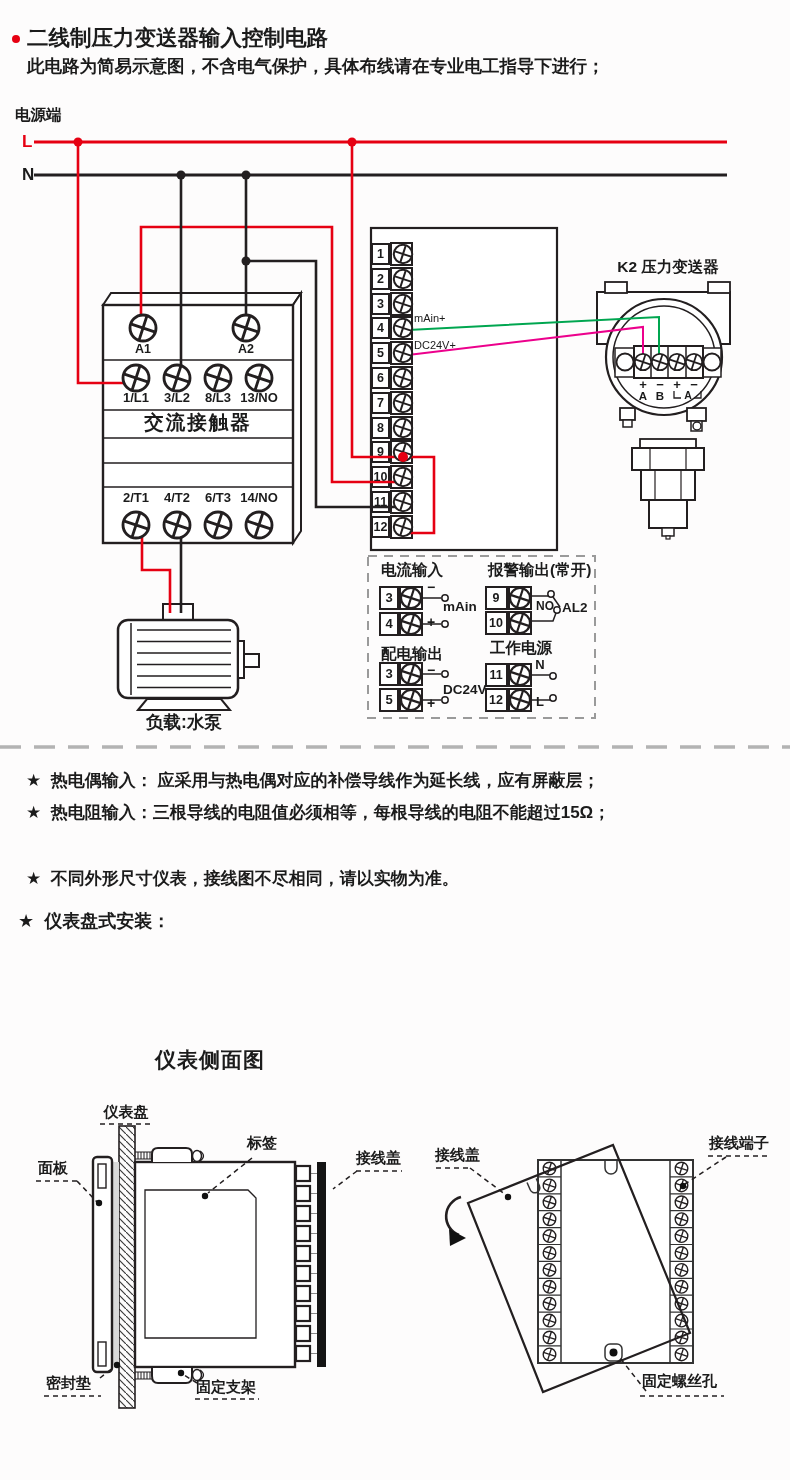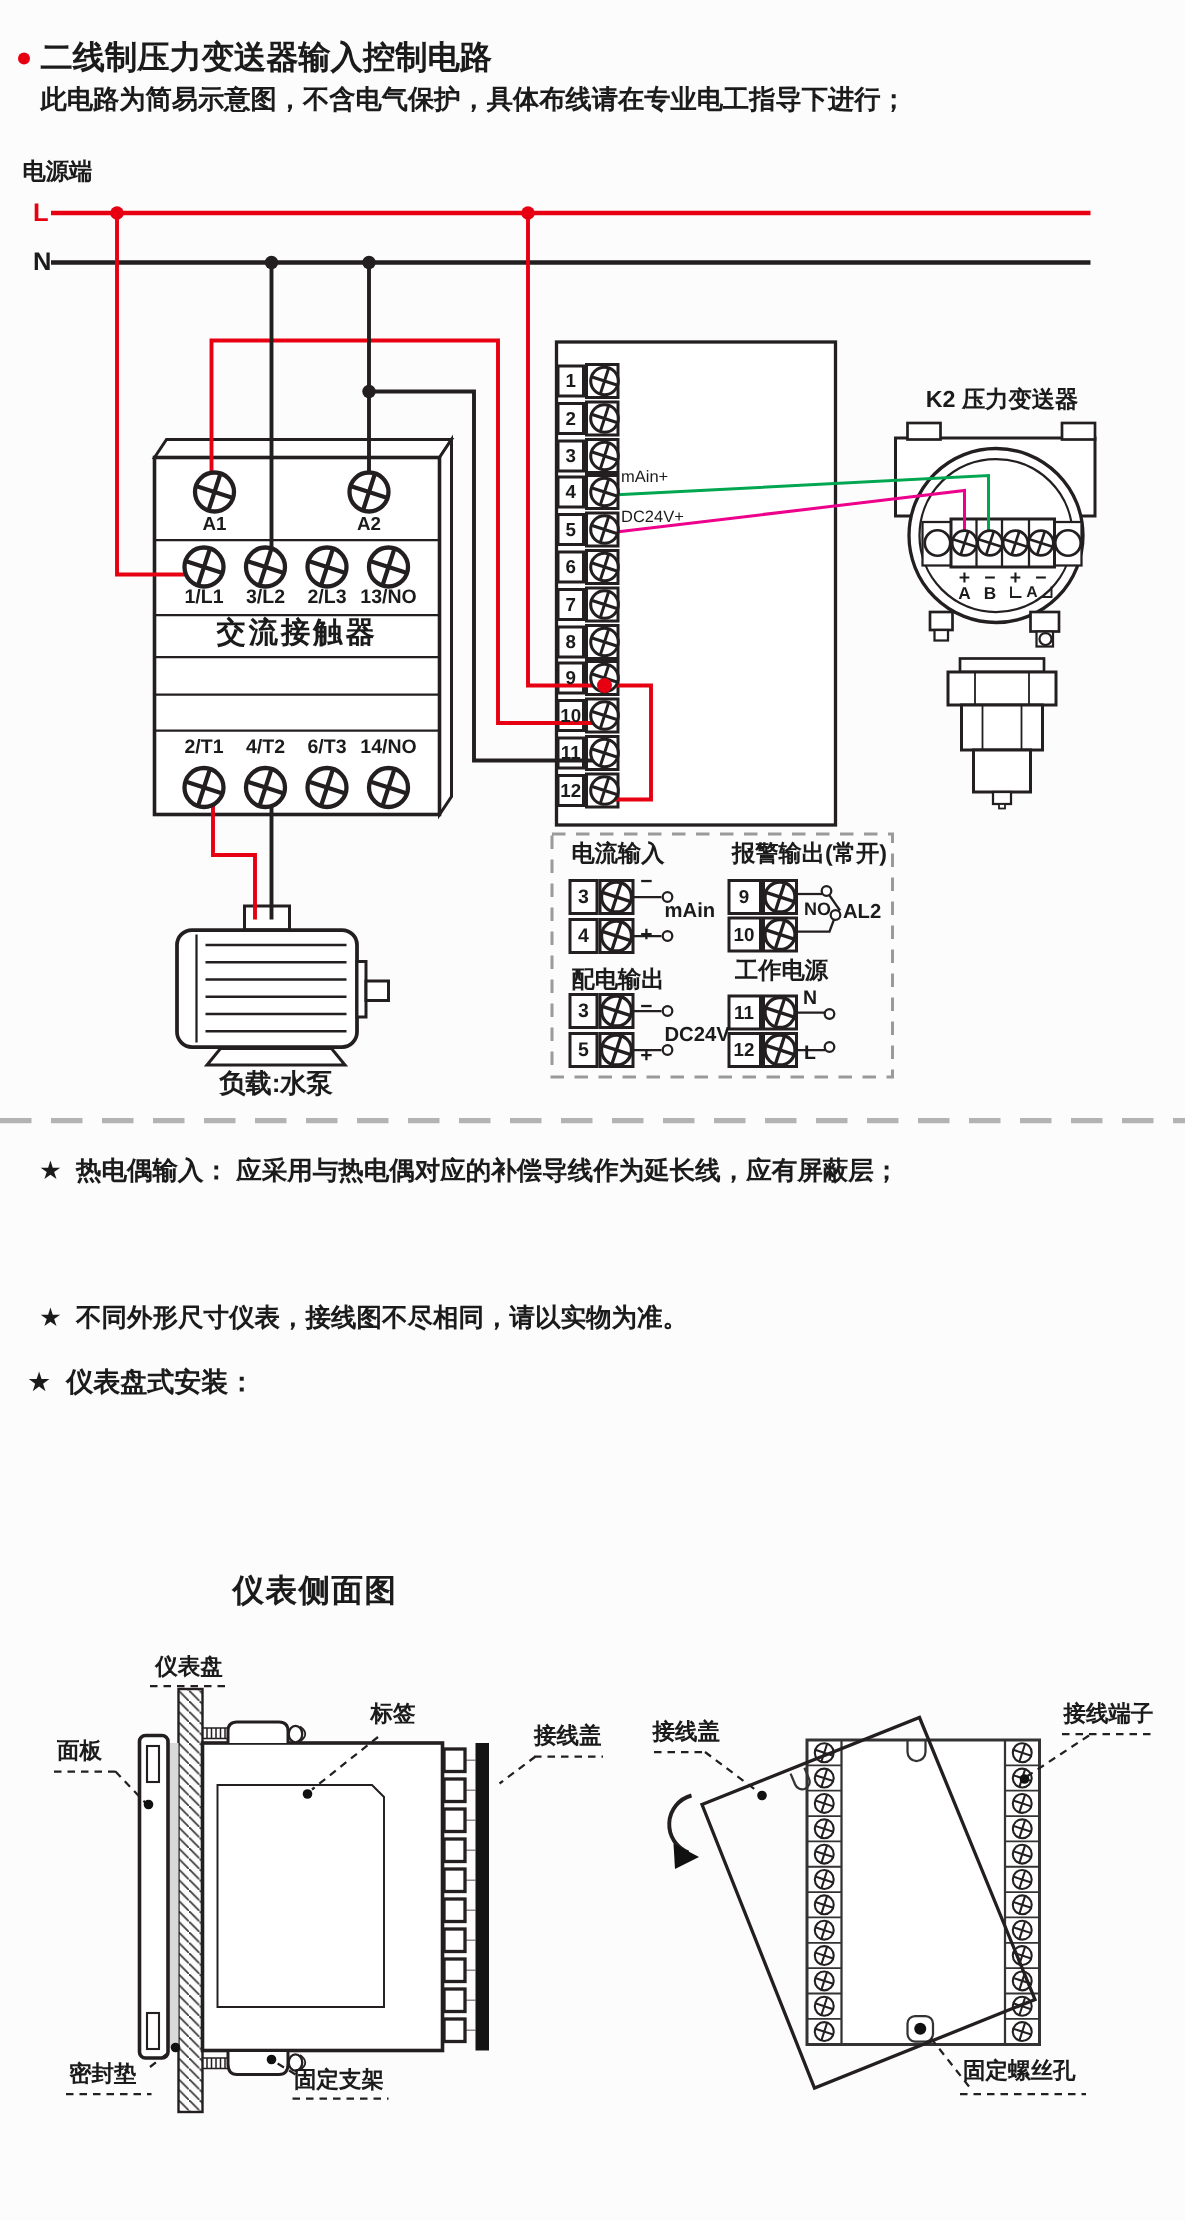--- a/index.html
+++ b/index.html
@@ -328,21 +328,21 @@
 <div class="t" style="left:27px;top:26px;font-size:21.5px">二线制压力变送器输入控制电路</div>
 
 <div class="t" style="left:15px;top:106px;font-size:15.5px">电源端</div>
 <div class="t red" style="left:22px;top:132px;font-size:17px">L</div>
 <div class="t" style="left:22px;top:165px;font-size:17px">N</div>
 
 <div class="t c" style="left:143px;top:342px;font-size:12.5px">A1</div>
 <div class="t c" style="left:246px;top:342px;font-size:12.5px">A2</div>
 <div class="t c" style="left:136px;top:391px;font-size:13px">1/L1</div>
 <div class="t c" style="left:177px;top:391px;font-size:13px">3/L2</div>
-<div class="t c" style="left:218px;top:391px;font-size:13px">2/L3</div>
+<div class="t c" style="left:218px;top:391px;font-size:13px">8/L3</div>
 <div class="t c" style="left:259px;top:391px;font-size:13px">13/NO</div>
 <div class="t c" style="left:198px;top:412px;font-size:19.5px;letter-spacing:2px">交流接触器</div>
 <div class="t c" style="left:136px;top:491px;font-size:13px">2/T1</div>
 <div class="t c" style="left:177px;top:491px;font-size:13px">4/T2</div>
 <div class="t c" style="left:218px;top:491px;font-size:13px">6/T3</div>
 <div class="t c" style="left:259px;top:491px;font-size:13px">14/NO</div>
 
 <div class="num" style="left:372px;top:245px">1</div>
 <div class="num" style="left:372px;top:270px">2</div>
 <div class="num" style="left:372px;top:295px">3</div>
@@ -390,20 +390,21 @@
 <div class="t c" style="left:431px;top:696px;font-size:14px">+</div>
 <div class="t" style="left:443px;top:682px;font-size:13.5px">DC24V</div>
 
 <div class="t" style="left:490px;top:639px;font-size:15.5px">工作电源</div>
 <div class="t c" style="left:496px;top:668px;font-size:12.5px">11</div>
 <div class="t c" style="left:496px;top:693px;font-size:12.5px">12</div>
 <div class="t c" style="left:540px;top:658px;font-size:13px">N</div>
 <div class="t c" style="left:540px;top:695px;font-size:13px">L</div>
 
 <div class="t" style="left:26px;top:771px;font-size:17px"><span>★</span>&nbsp;&nbsp;<span>热电偶输入： 应采用与热电偶对应的补偿导线作为延长线，应有屏蔽层；</span></div>
+<div class="t" style="left:26px;top:803px;font-size:17px"><span>★</span>&nbsp;&nbsp;<span>热电阻输入：三根导线的电阻值必须相等，每根导线的电阻不能超过15Ω；</span></div>
 <div class="t" style="left:26px;top:869px;font-size:17px"><span>★</span>&nbsp;&nbsp;<span>不同外形尺寸仪表，接线图不尽相同，请以实物为准。</span></div>
 
 <div class="t" style="left:18px;top:911px;font-size:18px"><span>★</span>&nbsp;&nbsp;<span>仪表盘式安装：</span></div>
 <div class="t serif" style="left:155px;top:1049px;font-size:21px;letter-spacing:1px">仪表侧面图</div>
 
 <div class="t c" style="left:126px;top:1104px;font-size:15px">仪表盘</div>
 <div class="t" style="left:38px;top:1160px;font-size:15px">面板</div>
 <div class="t" style="left:247px;top:1135px;font-size:15px">标签</div>
 <div class="t" style="left:356px;top:1150px;font-size:15px">接线盖</div>
 <div class="t" style="left:46px;top:1375px;font-size:15px">密封垫</div>

